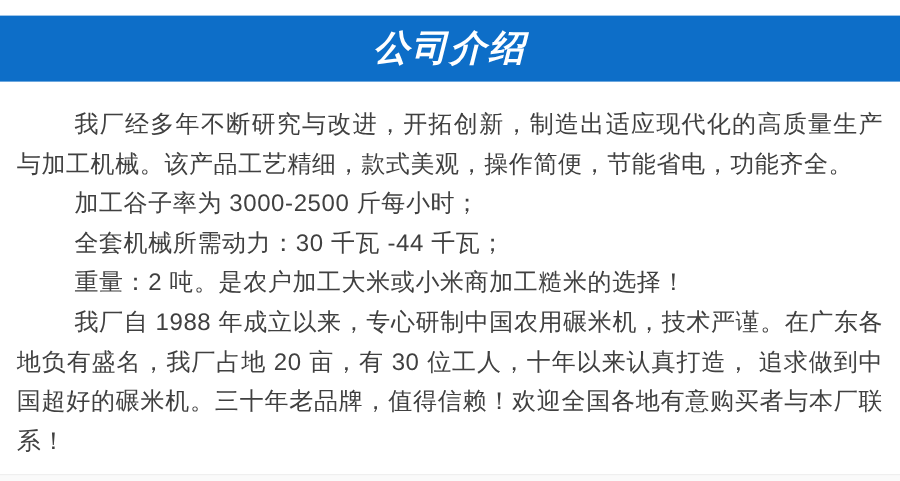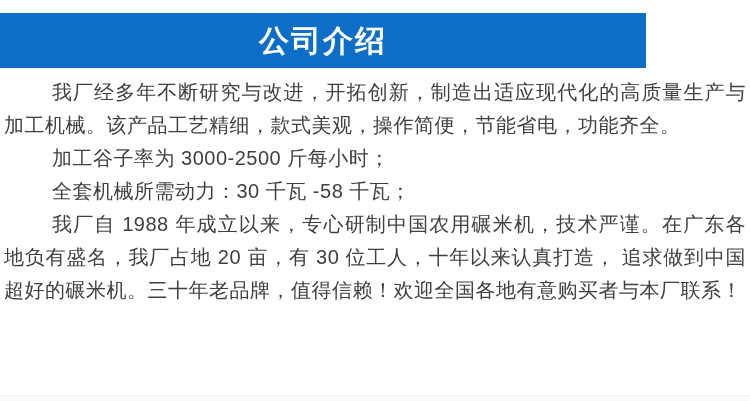--- a/index.html
+++ b/index.html
@@ -12,40 +12,41 @@
     position: relative;
     width: 750px;
     height: 401px;
     background: #ffffff;
     overflow: hidden;
   }
   .header-bar {
     position: absolute;
     left: 0;
     top: 13px;
-    width: 646px;
+    width: 750px;
     height: 55px;
     background: #0d6ec8;
     display: flex;
     align-items: center;
     justify-content: center;
+    font-style: italic;
   }
   .header-title {
     color: #ffffff;
     font-size: 30px;
     font-weight: bold;
     letter-spacing: 2px;
     line-height: 1;
   }
   .content {
     position: absolute;
     left: 0;
-    top: 76px;
+    top: 88px;
     width: 750px;
-    padding: 0 4px;
+    padding: 0 14px;
   }
   .content p {
     margin: 0;
     font-size: 20px;
     line-height: 33px;
     color: #404040;
     text-indent: 48px;
     text-align: justify;
     letter-spacing: 0.5px;
   }
@@ -64,19 +65,20 @@
 
 <div class="page">
 
   <div class="header-bar">
     <div class="header-title">公司介绍</div>
   </div>
 
   <div class="content">
     <p>我厂经多年不断研究与改进，开拓创新，制造出适应现代化的高质量生产与加工机械。该产品工艺精细，款式美观，操作简便，节能省电，功能齐全。</p>
     <p>加工谷子率为 3000-2500 斤每小时；</p>
-    <p>全套机械所需动力：30 千瓦 -58 千瓦；</p>
+    <p>全套机械所需动力：30 千瓦 -44 千瓦；</p>
+    <p>重量：2 吨。是农户加工大米或小米商加工糙米的选择！</p>
     <p>我厂自 1988 年成立以来，专心研制中国农用碾米机，技术严谨。在广东各地负有盛名，我厂占地 20 亩，有 30 位工人，十年以来认真打造， 追求做到中国超好的碾米机。三十年老品牌，值得信赖！欢迎全国各地有意购买者与本厂联系！</p>
   </div>
 
   <div class="bottom-strip"></div>
 
 </div>
 
 </body></html>

